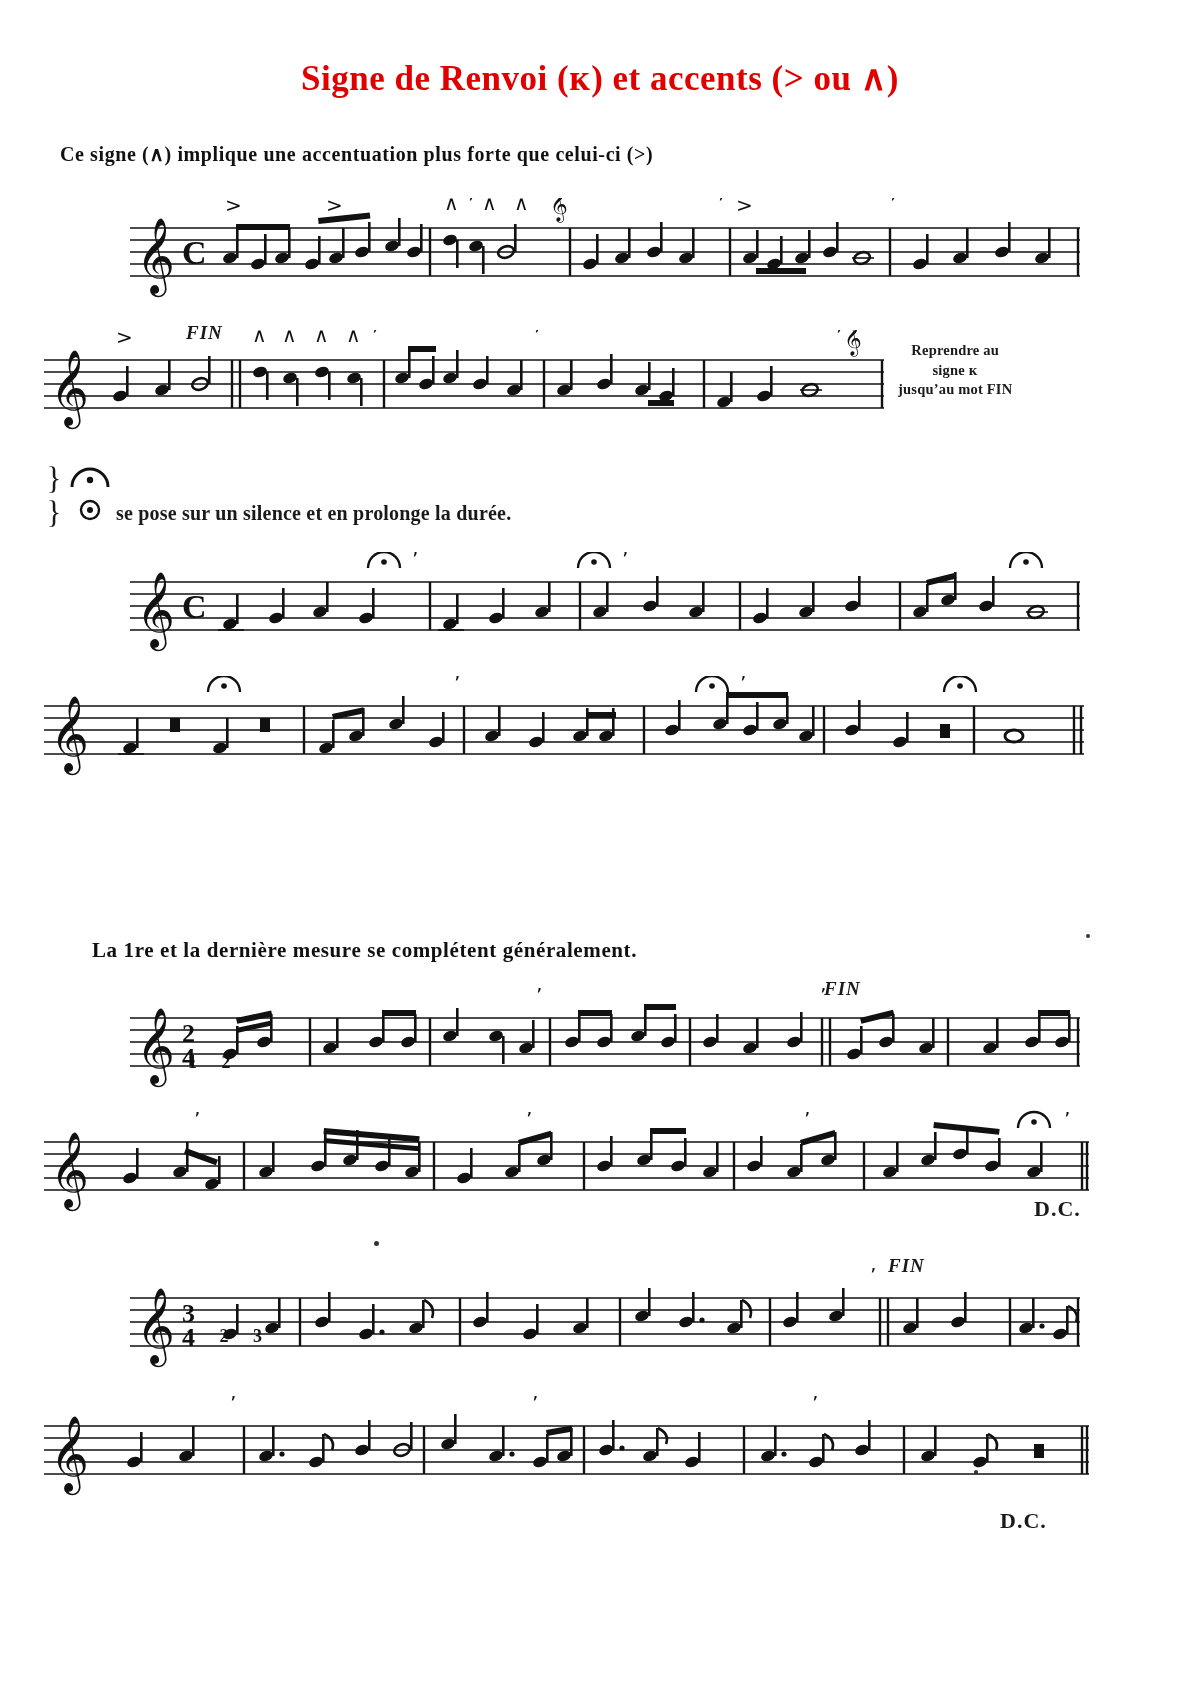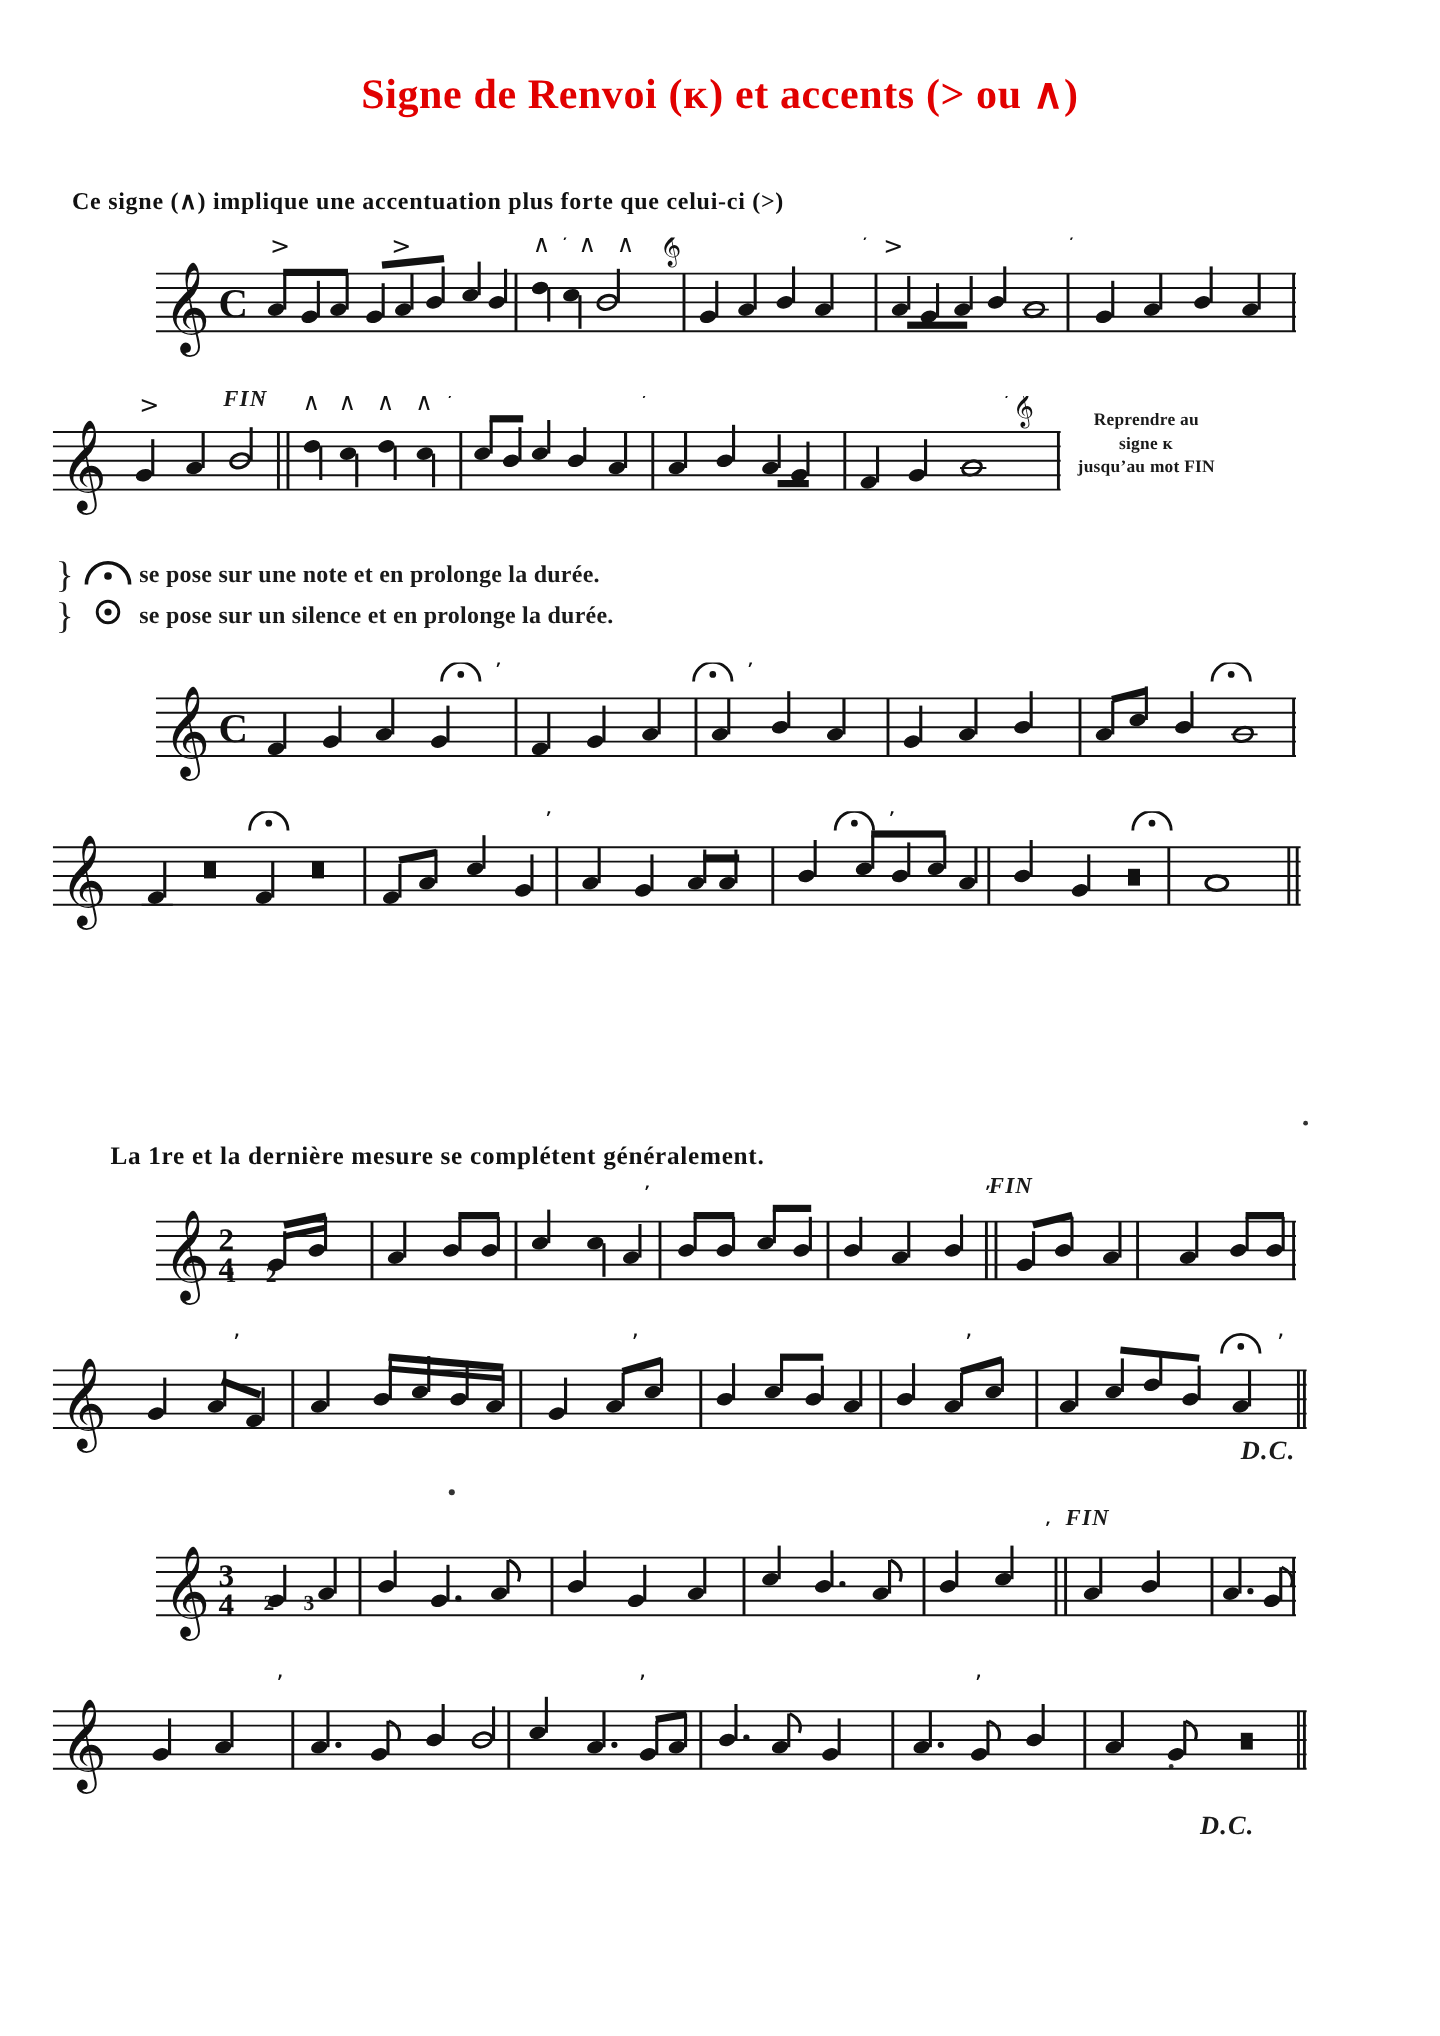--- a/index.html
+++ b/index.html
@@ -39,21 +39,20 @@
     font-size: 35px;
   }
   .caption {
     position: absolute;
     font-family: "Liberation Serif", serif;
     font-weight: bold;
     font-size: 20px;
     letter-spacing: 0.6px;
     color: #111;
     white-space: nowrap;
-    margin-top: 13px;
   }
   #caption-accent { top: 142px; left: 60px; }
   #caption-mesures { top: 938px; left: 92px; font-size: 21px; }
 
   .orgue-block {
     position: absolute;
     top: 462px;
     left: 44px;
     width: 1080px;
   }
@@ -91,21 +90,20 @@
     left: 898px;
     text-align: center;
     font-size: 14.5px;
     font-weight: bold;
     line-height: 1.35;
     letter-spacing: 0.2px;
     white-space: nowrap;
   }
   .dc-mark {
     position: absolute;
-    font-style: italic;
     font-weight: bold;
     font-size: 22px;
     letter-spacing: 1px;
   }
   #dc-1 { top: 1196px; left: 1034px; }
   #dc-2 { top: 1508px; left: 1000px; }
 
   
   .staff {
     position: absolute;
@@ -333,21 +331,20 @@
 
   <div class="orgue-block">
     <div class="orgue-row">
       <div class="brace">}</div>
       <div class="holdsym">
         <svg width="44" height="26" viewBox="0 0 44 26" xmlns="http://www.w3.org/2000/svg">
           <path d="M4 24 A18 18 0 0 1 40 24" fill="none" stroke="#111" stroke-width="3"></path>
           <circle cx="22" cy="17" r="3.2" fill="#111"></circle>
         </svg>
       </div>
-      <div class="orgue-right">se pose sur une note et en prolonge la durée.</div>
     </div>
     <div class="orgue-row">
       <div class="brace">}</div>
       <div class="holdsym">
         <svg width="44" height="26" viewBox="0 0 44 26" xmlns="http://www.w3.org/2000/svg">
           <circle cx="22" cy="13" r="9" fill="none" stroke="#111" stroke-width="2.4"></circle>
           <circle cx="22" cy="13" r="3" fill="#111"></circle>
         </svg>
       </div>
       <div class="orgue-right">se pose sur un silence et en prolonge la durée.</div>

